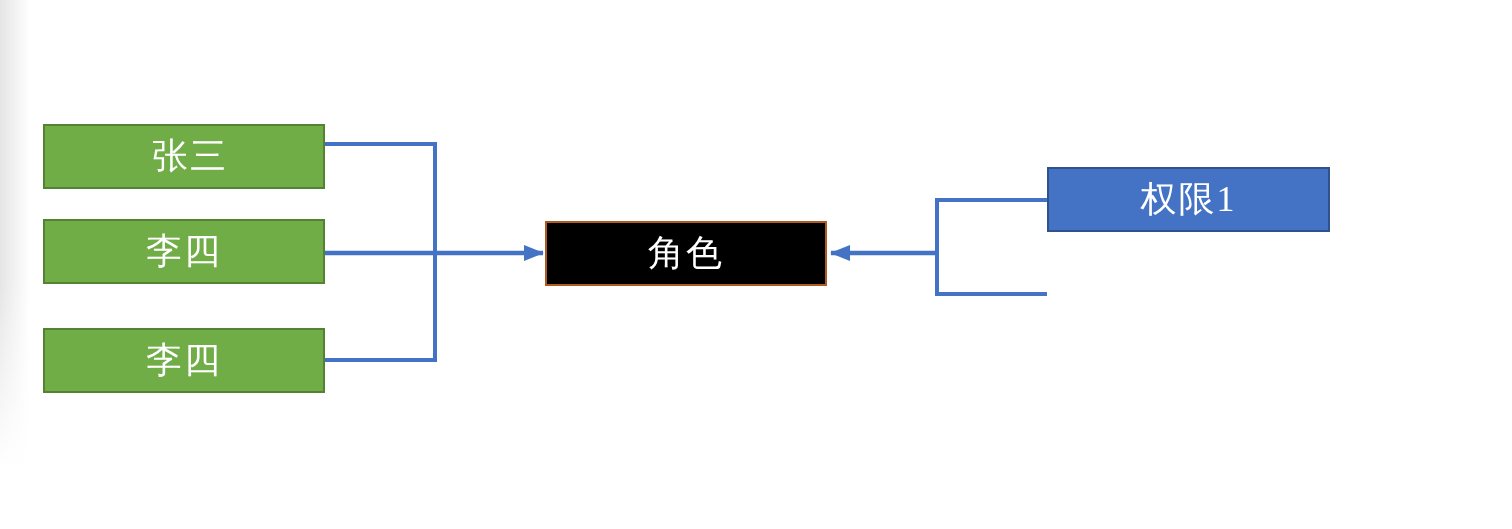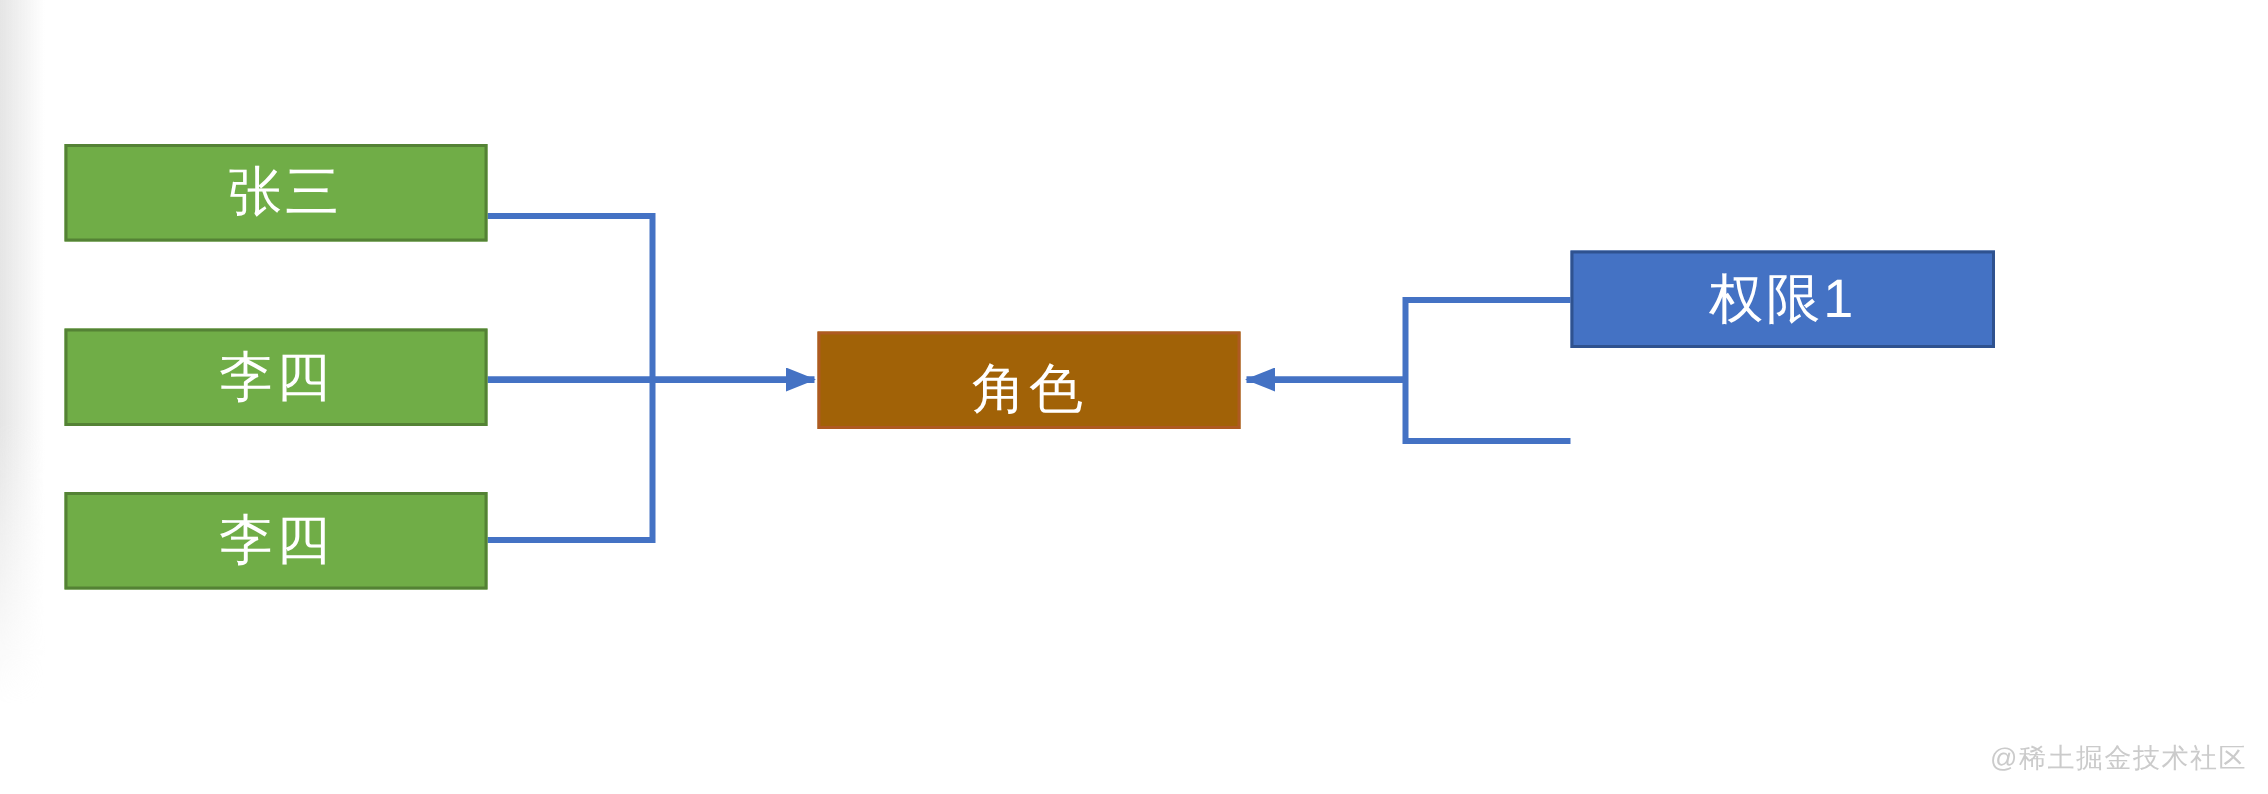--- a/index.html
+++ b/index.html
@@ -44,37 +44,36 @@
     font-size: 36px;
     font-weight: 400;
     letter-spacing: 2px;
     white-space: nowrap;
   }
   .node.user {
     left: 43px;
     background: #70AD47;
     border: 2px solid #548235;
   }
-  .node.user.u0 { top: 96px; padding-left: 12px; }
+  .node.user.u0 { top: 124px; padding-left: 12px; }
   .node.user.u1 { top: 219px; }
   .node.user.u2 { top: 328px; }
   .node.role {
     left: 545px;
     top: 221px;
-    background: #a16207;
+    background: #000000;
     border: 2px solid #AE5A21;
-    align-items: flex-end;
   }
   .node.permission {
     left: 1047px;
     width: 283px;
     background: #4472C4;
     border: 2px solid #2F528F;
   }
-  .node.permission.p0 { top: 167px; }
+  .node.permission.p0 { top: 167px; font-family: Liberation Serif, serif; }
   .node.permission.p1 { top: 262px; }
   .watermark {
     position: absolute;
     right: 14px;
     bottom: 12px;
     color: #cbcbcb;
     font-size: 18px;
     letter-spacing: 1px;
   }
 </style>
@@ -112,15 +111,14 @@
   </div>
 
   <div class="node role">
     <span>角色</span>
   </div>
 
   <div class="node permission p0">
     <span>权限1</span>
   </div>
 
-  <div class="watermark">@稀土掘金技术社区</div>
 
 </div>
 
 </body></html>

